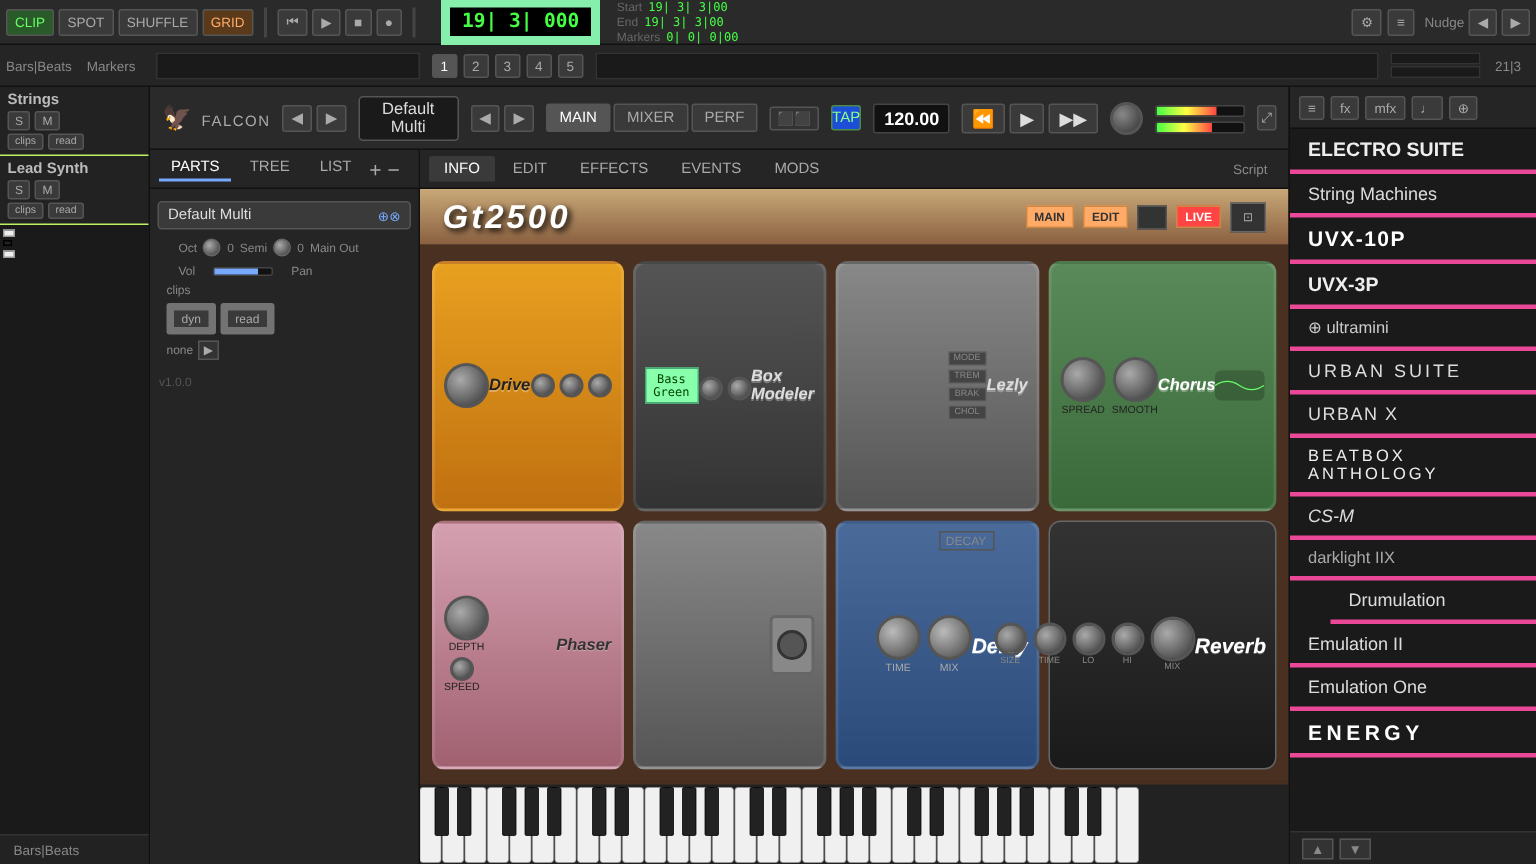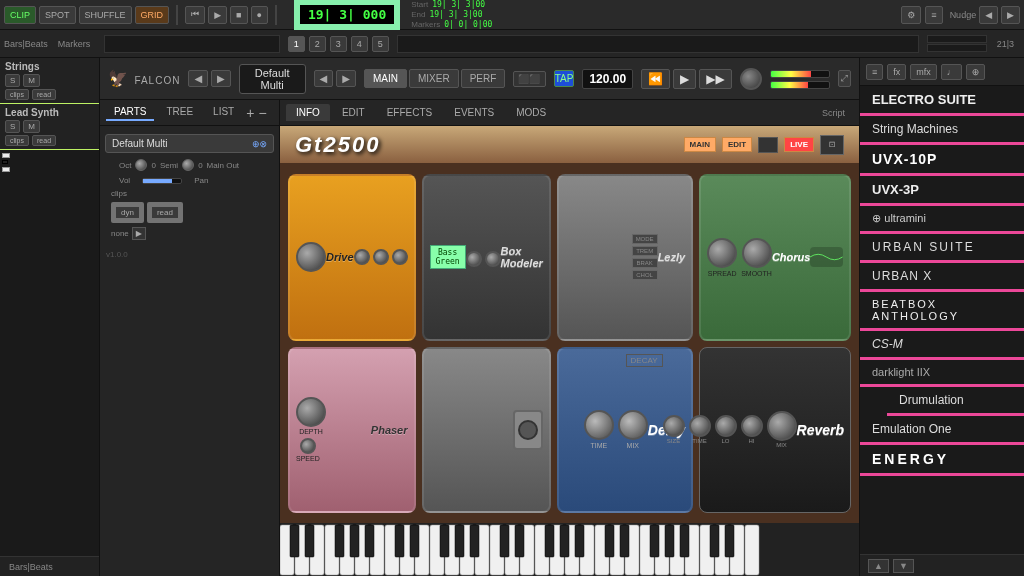--- a/index.html
+++ b/index.html
@@ -1058,20 +1058,21 @@
       <div class="library-item string-machines">String Machines</div>
       <div class="library-item uvx10p">UVX-10P</div>
       <div class="library-item uvx3p">UVX-3P</div>
       <div class="library-item ultramini">⊕ ultramini</div>
       <div class="library-item urban-suite">URBAN SUITE</div>
       <div class="library-item urban-x">URBAN X</div>
       <div class="library-item beatbox">BEATBOX ANTHOLOGY</div>
       <div class="library-item csm">CS-M</div>
       <div class="library-item darklight">darklight IIX</div>
       <div class="library-item drumulation">Drumulation</div>
+      <div class="library-item emulation2">Emulation II</div>
       <div class="library-item emulation1">Emulation One</div>
       <div class="library-item energy">ENERGY</div>
     </div>
 
     <div class="right-sidebar-footer">
       <div style="display:flex;gap:4px;">
         <button class="scroll-nav-btn">▲</button>
         <button class="scroll-nav-btn">▼</button>
       </div>
     </div>

